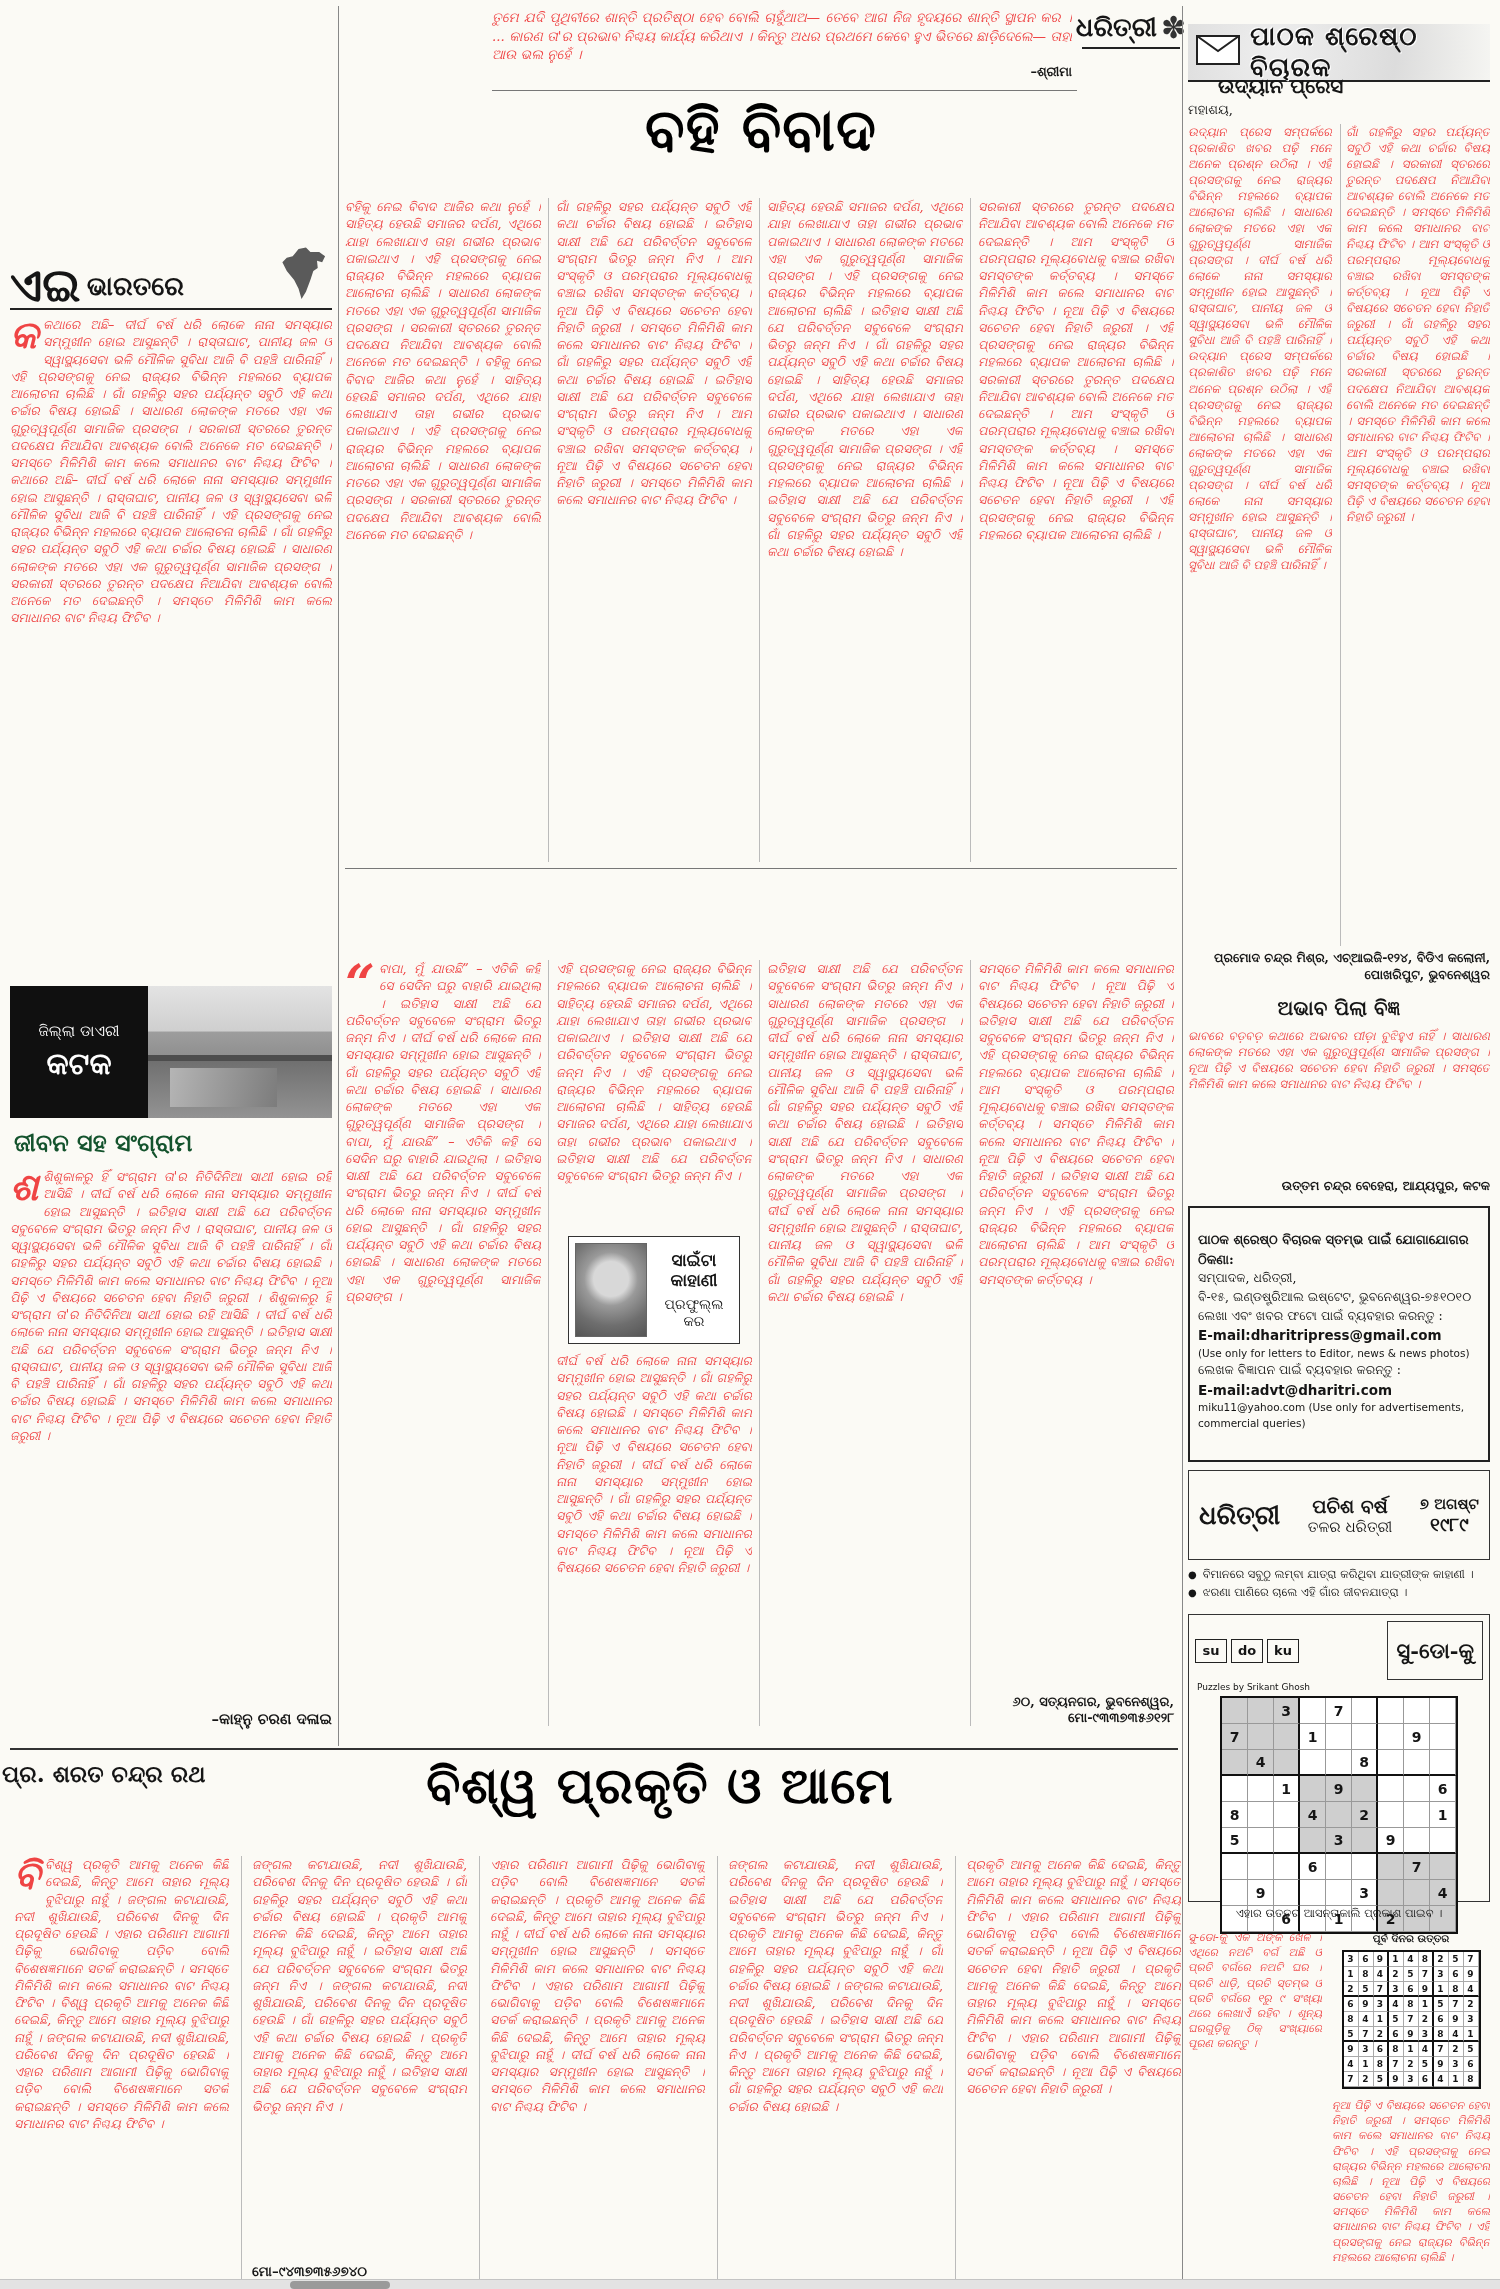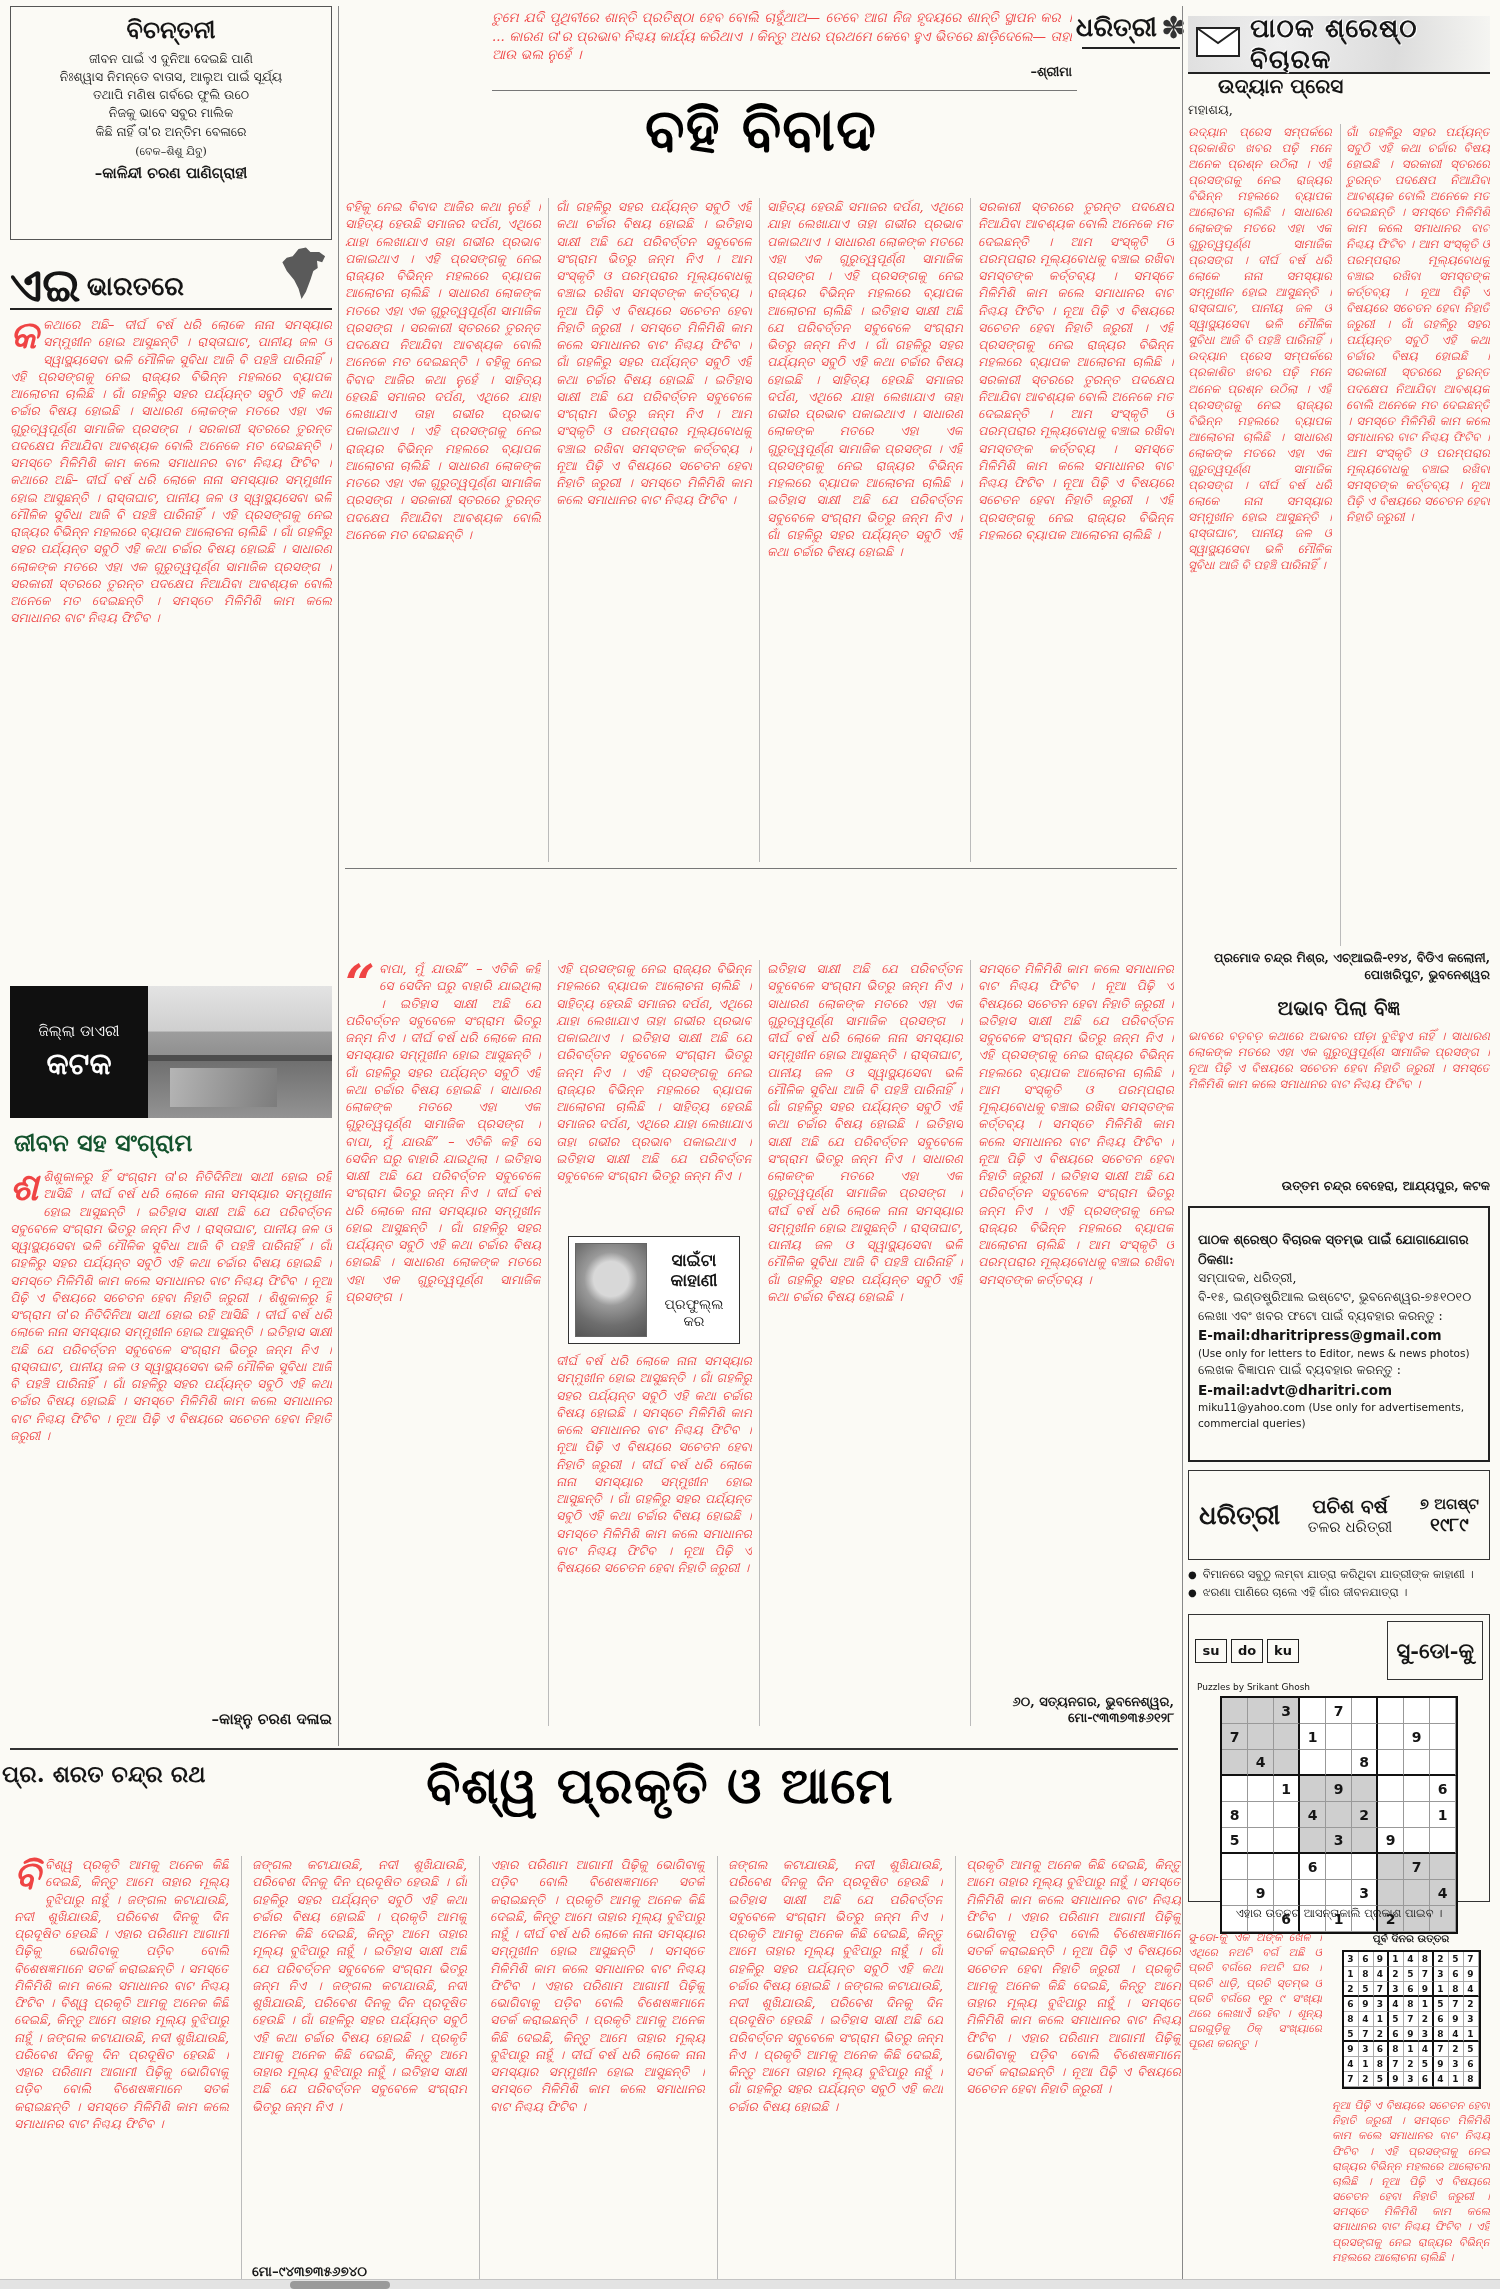--- a/index.html
+++ b/index.html
@@ -118,30 +118,20 @@
   .phone-line{font-weight:bold;font-size:13.5px;background:#fbfaf5;padding-top:3px;}
 
   .scrollbar-track{background:#e3e3e3;border-top:1px solid #c4c4c4;}
   .scrollbar-thumb{position:absolute;top:1px;height:8px;background:#9a9a9a;border-radius:4px;}
 </style>
 </head>
 <body>
 
 <div class="page">
 
-  <div class="abs poem-box" style="left:10px;top:6px;width:322px;height:234px;">
-    <div class="poem-title">ବିଚନ୍ତନୀ</div>
-    <div class="poem-body">ଜୀବନ ପାଇଁ ଏ ଦୁନିଆ ଦେଇଛି ପାଣି
-ନିଃଶ୍ୱାସ ନିମନ୍ତେ ବାତାସ, ଆଲୁଅ ପାଇଁ ସୂର୍ଯ୍ୟ
-ତଥାପି ମଣିଷ ଗର୍ବରେ ଫୁଲି ଉଠେ
-ନିଜକୁ ଭାବେ ସବୁର ମାଲିକ
-କିଛି ନାହିଁ ତା'ର ଅନ୍ତିମ ବେଳାରେ</div>
-    <div class="poem-note">(ବେକ–ଶିଶୁ ଯିବୁ)</div>
-    <div class="poem-author">–କାଳିନ୍ଦୀ ଚରଣ ପାଣିଗ୍ରାହୀ</div>
-  </div>
 
   <div class="abs" style="left:492px;top:8px;width:580px;height:78px;">
     <div class="coltext" style="font-size:13.5px;height:56px;">ତୁମେ ଯଦି ପୃଥିବୀରେ ଶାନ୍ତି ପ୍ରତିଷ୍ଠା ହେବ ବୋଲି ଚାହୁଁଥାଅ— ତେବେ ଆଗ ନିଜ ହୃଦୟରେ ଶାନ୍ତି ସ୍ଥାପନ କର । ... କାରଣ ତା'ର ପ୍ରଭାବ ନିଶ୍ଚୟ କାର୍ଯ୍ୟ କରିଥାଏ । କିନ୍ତୁ ଅଧର ପ୍ରଥମେ କେବେ ହୁଏ ଭିତରେ ଛାଡ଼ିଦେଲେ— ତାହା ଆଉ ଭଲ ନୁହେଁ ।</div>
     <div class="quote-attr">–ଶ୍ରୀମା</div>
   </div>
   <div class="abs rule-h" style="left:492px;top:90px;width:585px;"></div>
 
   <div class="abs masthead" style="left:1082px;top:10px;width:98px;">
     <div class="masthead-row">
       <span class="masthead-title">ଧରିତ୍ରୀ</span>
@@ -226,21 +216,21 @@
     <div class="phone-line">ମୋ–୯୪୩୭୩୫୬୭୪୦</div>
   </div>
   <div class="abs coltext" style="left:490px;top:1856px;width:215px;height:424px;">ଏହାର ପରିଣାମ ଆଗାମୀ ପିଢ଼ିକୁ ଭୋଗିବାକୁ ପଡ଼ିବ ବୋଲି ବିଶେଷଜ୍ଞମାନେ ସତର୍କ କରାଇଛନ୍ତି । ପ୍ରକୃତି ଆମକୁ ଅନେକ କିଛି ଦେଇଛି, କିନ୍ତୁ ଆମେ ତାହାର ମୂଲ୍ୟ ବୁଝିପାରୁ ନାହୁଁ । ଦୀର୍ଘ ବର୍ଷ ଧରି ଲୋକେ ନାନା ସମସ୍ୟାର ସମ୍ମୁଖୀନ ହୋଇ ଆସୁଛନ୍ତି । ସମସ୍ତେ ମିଳିମିଶି କାମ କଲେ ସମାଧାନର ବାଟ ନିଶ୍ଚୟ ଫିଟିବ । ଏହାର ପରିଣାମ ଆଗାମୀ ପିଢ଼ିକୁ ଭୋଗିବାକୁ ପଡ଼ିବ ବୋଲି ବିଶେଷଜ୍ଞମାନେ ସତର୍କ କରାଇଛନ୍ତି । ପ୍ରକୃତି ଆମକୁ ଅନେକ କିଛି ଦେଇଛି, କିନ୍ତୁ ଆମେ ତାହାର ମୂଲ୍ୟ ବୁଝିପାରୁ ନାହୁଁ । ଦୀର୍ଘ ବର୍ଷ ଧରି ଲୋକେ ନାନା ସମସ୍ୟାର ସମ୍ମୁଖୀନ ହୋଇ ଆସୁଛନ୍ତି । ସମସ୍ତେ ମିଳିମିଶି କାମ କଲେ ସମାଧାନର ବାଟ ନିଶ୍ଚୟ ଫିଟିବ ।</div>
   <div class="abs coltext" style="left:728px;top:1856px;width:215px;height:424px;">ଜଙ୍ଗଲ କଟାଯାଉଛି, ନଦୀ ଶୁଖିଯାଉଛି, ପରିବେଶ ଦିନକୁ ଦିନ ପ୍ରଦୂଷିତ ହେଉଛି । ଇତିହାସ ସାକ୍ଷୀ ଅଛି ଯେ ପରିବର୍ତ୍ତନ ସବୁବେଳେ ସଂଗ୍ରାମ ଭିତରୁ ଜନ୍ମ ନିଏ । ପ୍ରକୃତି ଆମକୁ ଅନେକ କିଛି ଦେଇଛି, କିନ୍ତୁ ଆମେ ତାହାର ମୂଲ୍ୟ ବୁଝିପାରୁ ନାହୁଁ । ଗାଁ ଗହଳିରୁ ସହର ପର୍ଯ୍ୟନ୍ତ ସବୁଠି ଏହି କଥା ଚର୍ଚ୍ଚାର ବିଷୟ ହୋଇଛି । ଜଙ୍ଗଲ କଟାଯାଉଛି, ନଦୀ ଶୁଖିଯାଉଛି, ପରିବେଶ ଦିନକୁ ଦିନ ପ୍ରଦୂଷିତ ହେଉଛି । ଇତିହାସ ସାକ୍ଷୀ ଅଛି ଯେ ପରିବର୍ତ୍ତନ ସବୁବେଳେ ସଂଗ୍ରାମ ଭିତରୁ ଜନ୍ମ ନିଏ । ପ୍ରକୃତି ଆମକୁ ଅନେକ କିଛି ଦେଇଛି, କିନ୍ତୁ ଆମେ ତାହାର ମୂଲ୍ୟ ବୁଝିପାରୁ ନାହୁଁ । ଗାଁ ଗହଳିରୁ ସହର ପର୍ଯ୍ୟନ୍ତ ସବୁଠି ଏହି କଥା ଚର୍ଚ୍ଚାର ବିଷୟ ହୋଇଛି ।</div>
   <div class="abs coltext" style="left:966px;top:1856px;width:215px;height:424px;">ପ୍ରକୃତି ଆମକୁ ଅନେକ କିଛି ଦେଇଛି, କିନ୍ତୁ ଆମେ ତାହାର ମୂଲ୍ୟ ବୁଝିପାରୁ ନାହୁଁ । ସମସ୍ତେ ମିଳିମିଶି କାମ କଲେ ସମାଧାନର ବାଟ ନିଶ୍ଚୟ ଫିଟିବ । ଏହାର ପରିଣାମ ଆଗାମୀ ପିଢ଼ିକୁ ଭୋଗିବାକୁ ପଡ଼ିବ ବୋଲି ବିଶେଷଜ୍ଞମାନେ ସତର୍କ କରାଇଛନ୍ତି । ନୂଆ ପିଢ଼ି ଏ ବିଷୟରେ ସଚେତନ ହେବା ନିହାତି ଜରୁରୀ । ପ୍ରକୃତି ଆମକୁ ଅନେକ କିଛି ଦେଇଛି, କିନ୍ତୁ ଆମେ ତାହାର ମୂଲ୍ୟ ବୁଝିପାରୁ ନାହୁଁ । ସମସ୍ତେ ମିଳିମିଶି କାମ କଲେ ସମାଧାନର ବାଟ ନିଶ୍ଚୟ ଫିଟିବ । ଏହାର ପରିଣାମ ଆଗାମୀ ପିଢ଼ିକୁ ଭୋଗିବାକୁ ପଡ଼ିବ ବୋଲି ବିଶେଷଜ୍ଞମାନେ ସତର୍କ କରାଇଛନ୍ତି । ନୂଆ ପିଢ଼ି ଏ ବିଷୟରେ ସଚେତନ ହେବା ନିହାତି ଜରୁରୀ ।</div>
   <div class="abs rule-v" style="left:241px;top:1856px;height:424px;"></div>
   <div class="abs rule-v" style="left:479px;top:1856px;height:424px;"></div>
   <div class="abs rule-v" style="left:717px;top:1856px;height:424px;"></div>
   <div class="abs rule-v" style="left:955px;top:1856px;height:424px;"></div>
 
-  <div class="abs letters-header" style="left:1188px;top:16px;width:302px;height:58px;">
+  <div class="abs letters-header" style="left:1188px;top:24px;width:302px;height:58px;">
     <span>
       <svg width="44" height="30" viewBox="0 0 44 30">
         <rect x="1" y="1" width="42" height="28" fill="#fff" stroke="#222" stroke-width="2"></rect>
         <path d="M1 1 L22 16 L43 1" fill="none" stroke="#222" stroke-width="2"></path>
       </svg>
     </span>
     <span class="letters-title">ପାଠକ ଶ୍ରେଷ୍ଠ ବିଚାରକ</span>
   </div>
 
   <div class="abs letter-title" style="left:1218px;top:74px;width:272px;">ଉଦ୍ୟାନ ପ୍ରେସ</div>

